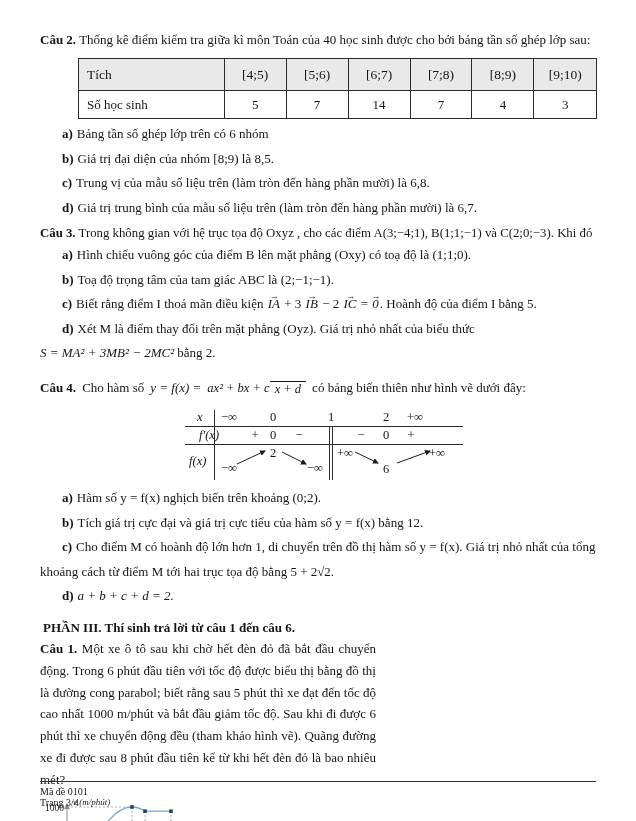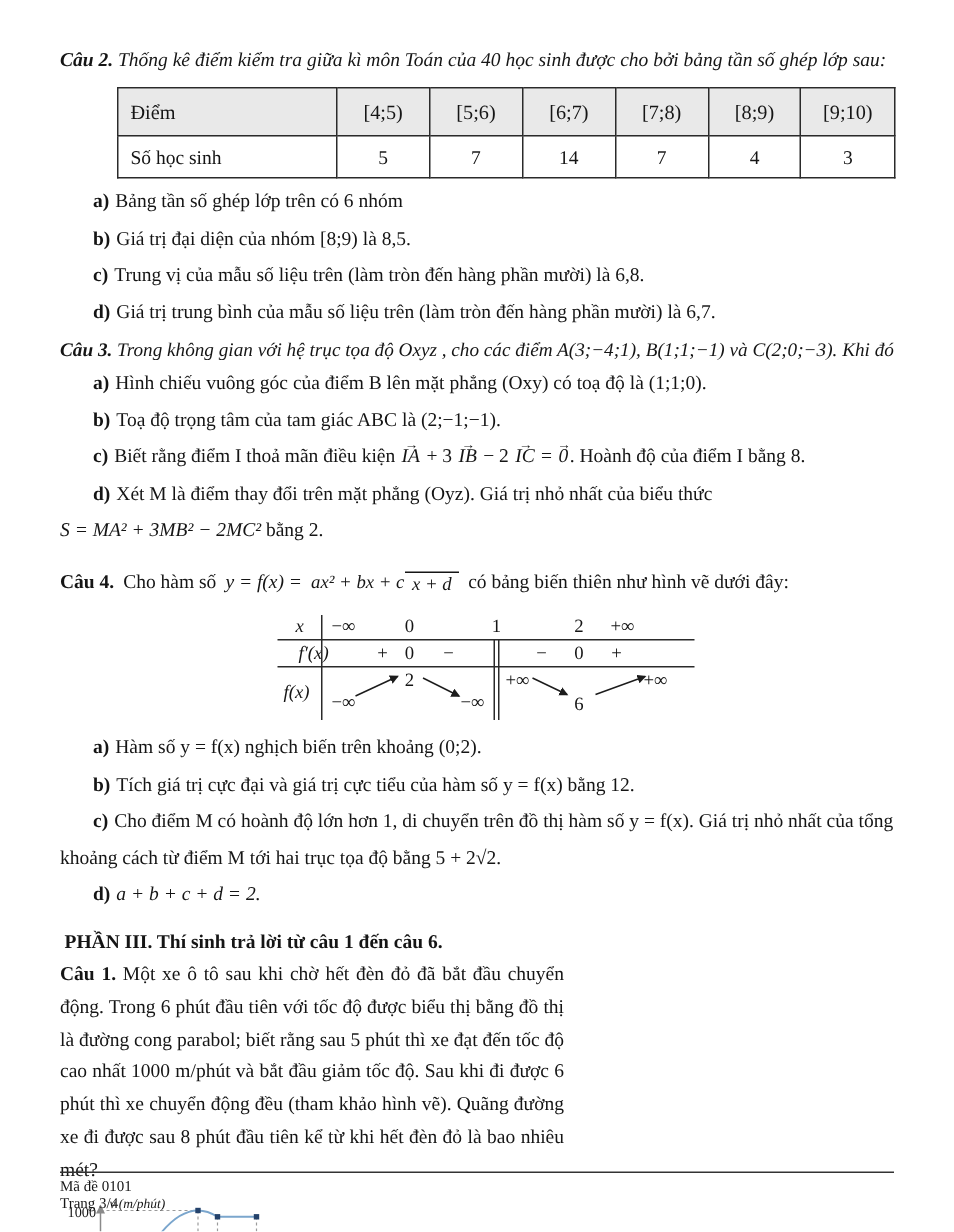--- a/index.html
+++ b/index.html
@@ -2,21 +2,21 @@
 <html><head>
 <meta charset="utf-8">
 <style>
   html,body { margin:0; padding:0; background:#ffffff; }
   .page {
     position:relative; width:636px; height:821px; background:#ffffff;
     font-family:"Liberation Serif", serif; font-size:13px; color:#151515;
     overflow:hidden;
   }
   .content { position:absolute; left:40px; right:39px; top:30px; }
-  .qline { line-height:19px; white-space:nowrap;font-style:italic; }
+  .qline { line-height:19px; white-space:nowrap; }
   .bold { font-weight:bold; }
   .math { font-style:italic; }
   .opt { padding-left:22px; line-height:24.5px; white-space:nowrap; }
   .optmark { font-weight:bold; margin-right:4px; }
 
   
   table.freq { border-collapse:collapse; margin:9px 0 3px 38px; }
   table.freq td { border:1px solid #2a2a2a; text-align:center; vertical-align:middle; }
   table.freq tr.hdr td { background:#e9e9e9; height:29px; font-size:13.5px; }
   table.freq tr.dat td { height:25px; }
@@ -57,21 +57,21 @@
   <div class="content">
 
     <div class="qline">
       <span class="bold">Câu 2.</span>
       <span>Thống kê điểm kiểm tra giữa kì môn Toán của 40 học sinh được cho bởi bảng tần số ghép lớp sau:</span>
     </div>
 
     <table class="freq">
       <tbody>
           <tr class="hdr">
-        <td class="lbl">Điểm</td>
+        <td class="lbl">Tích</td>
         <td class="c">[4;5)</td>
         <td class="c">[5;6)</td>
         <td class="c">[6;7)</td>
         <td class="c">[7;8)</td>
         <td class="c">[8;9)</td>
         <td class="c">[9;10)</td>
       </tr>
       <tr class="dat">
         <td class="lbl">Số học sinh</td>
         <td class="c">5</td>
@@ -108,21 +108,21 @@
       <span class="optmark">b)</span><span>Toạ độ trọng tâm của tam giác ABC là (2;−1;−1).</span>
     </div>
     <div class="opt">
       <span class="optmark">c)</span><span>Biết rằng điểm I thoả mãn điều kiện</span>
       <span class="vec">IA</span>
       <span>+ 3</span>
       <span class="vec">IB</span>
       <span>− 2</span>
       <span class="vec">IC</span>
       <span>=</span>
-      <span class="vec">0</span><span>. Hoành độ của điểm I bằng 8.</span>
+      <span class="vec">0</span><span>. Hoành độ của điểm I bằng 5.</span>
     </div>
     <div class="opt">
       <span class="optmark">d)</span><span>Xét M là điểm thay đổi trên mặt phẳng (Oyz). Giá trị nhỏ nhất của biểu  thức</span>
     </div>
     <div class="sline">
       <span class="math">S = MA² + 3MB² − 2MC²</span>
       <span>bằng 2.</span>
     </div>
 
     <div class="q4head">

